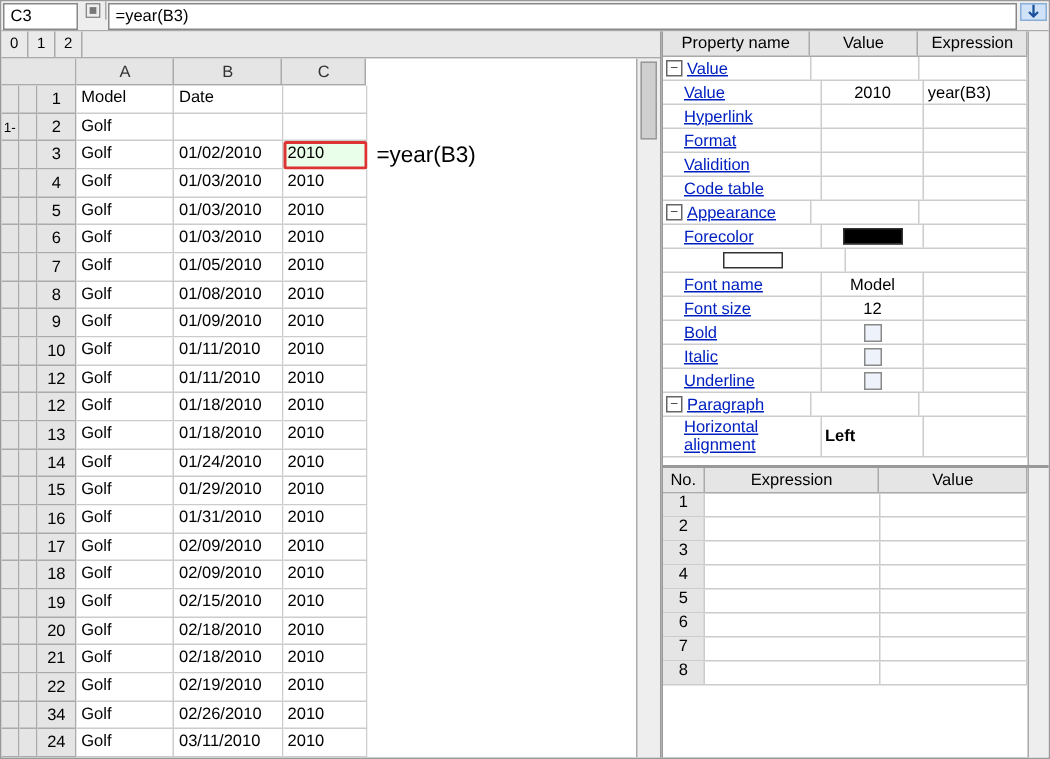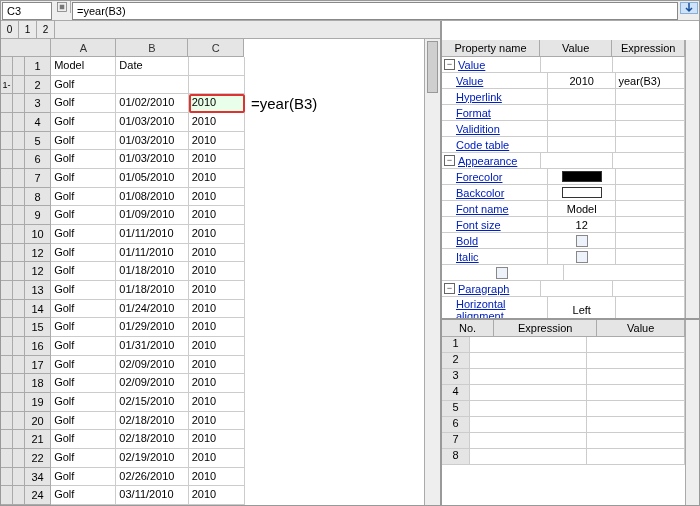--- a/index.html
+++ b/index.html
@@ -39,21 +39,21 @@
   .row-num { flex:1; border-right:1px solid #aaa; border-bottom:1px solid #aaa; background:#e5e5e5; display:flex; align-items:center; justify-content:center; }
   .cell { border-right: 1px solid #ccc; border-bottom: 1px solid #ccc; padding: 2px 3px; overflow: hidden; white-space: nowrap; background:#fff; }
   .cell.selected-cell { outline: 2px solid #d33; outline-offset: -2px; background: #eaffea; border-radius: 2px; }
   .annotation {
     font-size: 15px; font-weight: normal; position: relative; align-self: center; padding-left: 6px;
   }
   .vscroll-stub { width: 16px; background: #eee; border-left: 1px solid #aaa; position: relative; }
   .vscroll-stub::before { content:''; position:absolute; top:2px; left:2px; right:2px; height:50px; background:#cfcfcf; border:1px solid #999; }
   
   .prop-pane { flex: 1; display: flex; flex-direction: column; border-left: 1px solid #999; min-width:0; }
-  .prop-top { flex: 1.5; display: flex; flex-direction: column; min-height:0;margin-top:19px; }
+  .prop-top { flex: 1.5; display: flex; flex-direction: column; min-height:0; }
   .prop-header-row { display:flex; background:#e5e5e5; border-bottom:1px solid #aaa; }
   .ph { border-right:1px solid #aaa; padding:2px 4px; text-align:center; font-size:11px; }
   .ph.name { flex:1.4; }
   .ph.value { flex:1; }
   .ph.expr { flex:1; }
   .prop-body { flex:1; overflow:auto; }
   .prow { display:flex; border-bottom:1px solid #ccc; min-height:16px; align-items:stretch; }
   .pcell { border-right:1px solid #ccc; padding:1px 2px; font-size:11px; display:flex; align-items:center; }
   .pcell.pname { flex:1.4; }
   .pcell.pval { flex:1; }
@@ -473,23 +473,20 @@
                     <a>Forecolor</a>
                   </div>
                   <div class="pcell pval" style="justify-content:center;">
                     <span class="color-swatch swatch-black"></span>
                   </div>
                   <div class="pcell pexpr">
                     <span></span>
                   </div>
                 </div>
                 <div class="prow">
-                  <div class="pcell pname indent1">
-                    <a>Backcolor</a>
-                  </div>
                   <div class="pcell pval" style="justify-content:center;">
                     <span class="color-swatch swatch-white"></span>
                   </div>
                   <div class="pcell pexpr">
                     <span></span>
                   </div>
                 </div>
                 <div class="prow">
                   <div class="pcell pname indent1">
                     <a>Font name</a>
@@ -528,57 +525,60 @@
                     <a>Italic</a>
                   </div>
                   <div class="pcell pval" style="justify-content:center;">
                     <span class="chk"></span>
                   </div>
                   <div class="pcell pexpr">
                     <span></span>
                   </div>
                 </div>
                 <div class="prow">
+                  <div class="pcell pname indent1">
+                    <a>Underline</a>
+                  </div>
                   <div class="pcell pval" style="justify-content:center;">
                     <span class="chk"></span>
                   </div>
                   <div class="pcell pexpr">
                     <span></span>
                   </div>
                 </div>
                 <div class="prow">
                   <div class="pcell pname">
                     <span class="tree-toggle">−</span>
                     <a>Paragraph</a>
                   </div>
                   <div class="pcell pval"></div>
                   <div class="pcell pexpr"></div>
                 </div>
                 <div class="prow">
                   <div class="pcell pname indent1">
                     <a>Horizontal alignment</a>
                   </div>
-                  <div class="pcell pval" style="justify-content:center;">
+                  <div class="pcell pval" style="font-weight:bold;">
                     <span>Left</span>
                   </div>
                   <div class="pcell pexpr">
                     <span></span>
                   </div>
                 </div>
               </div>
           </div>
           <div class="r-scroll"></div>
         </div>
       </div>
 
       <div class="prop-bottom">
         <div class="prop-wrap">
           <div style="flex:1; display:flex; flex-direction:column; min-height:0;">
             <div class="prop-header-row">
-              <div class="ph" style="width:52px;flex:none;">No.</div>
+              <div class="ph" style="width:28px;flex:none;">No.</div>
               <div class="ph" style="flex:1.2;">Expression</div>
               <div class="ph" style="flex:1;">Value</div>
             </div>
             <div class="pb-body" id="pb-body">
                 <div class="pb-row">
                   <div class="pb-num">1</div>
                   <div class="pb-cell" style="flex:1.2"></div>
                   <div class="pb-cell" style="flex:1"></div>
                 </div>
                 <div class="pb-row">

